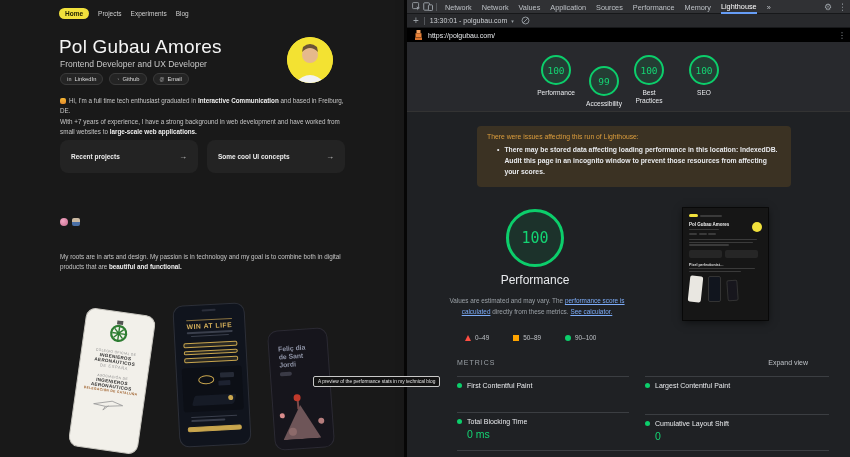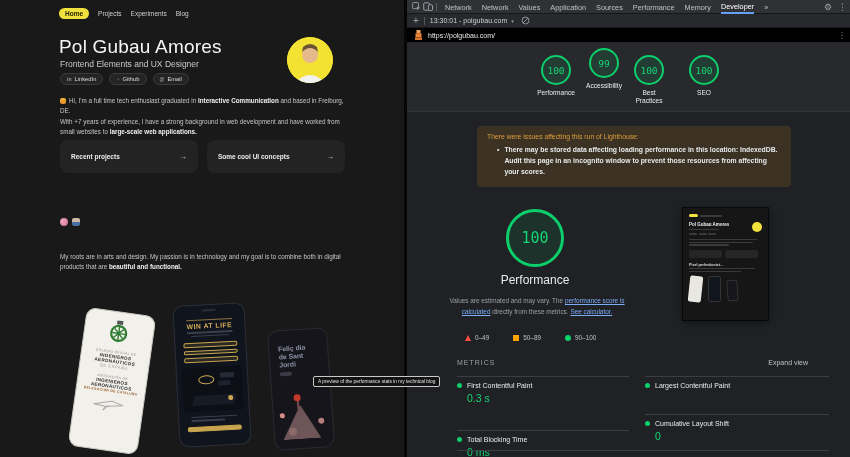--- a/index.html
+++ b/index.html
@@ -89,21 +89,21 @@
 
   <section class="site">
     <nav class="nav">
       <span class="nav-pill">Home</span>
       <span class="nav-item">Projects</span>
       <span class="nav-item">Experiments</span>
       <span class="nav-item">Blog</span>
     </nav>
 
     <h1>Pol Gubau Amores</h1>
-    <div class="role">Frontend Elements and UX Designer</div>
+    <div class="role">Frontend Developer and UX Developer</div>
 
     <div class="avatar">
       <svg width="46" height="46" viewBox="0 0 46 46">
         <circle cx="23" cy="23" r="23" fill="#f3e232"></circle>
         <circle cx="23" cy="18" r="8" fill="#e6b98c"></circle>
         <path d="M15 15 q8 -8 16 0 l-1 -5 q-7 -6 -14 0 z" fill="#6b5436"></path>
         <path d="M8 46 q15 -16 30 0 z" fill="#f2f2f2"></path>
       </svg>
     </div>
 
@@ -231,21 +231,21 @@
       </span>
       <span class="dt-sep"></span>
       <div class="dt-tabs">
         <span class="dt-tab">Network</span>
         <span class="dt-tab">Network</span>
         <span class="dt-tab">Values</span>
         <span class="dt-tab">Application</span>
         <span class="dt-tab">Sources</span>
         <span class="dt-tab">Performance</span>
         <span class="dt-tab">Memory</span>
-        <span class="dt-tab active">Developer</span>
+        <span class="dt-tab active">Lighthouse</span>
         <span class="dt-tab">»</span>
       </div>
       <div class="dt-right">
         <span>⚙</span>
         <span>⋮</span>
       </div>
     </div>
 
     <div class="dt-row2">
       <span style="margin-left:6px; font-size:10px; color:#9aa0a6">+</span>
@@ -270,21 +270,21 @@
       </span>
       <span class="url-text">https://polgubau.com/</span>
       <span style="position:absolute; right:4px; color:#9aa0a6; font-size:8px">⋮</span>
     </div>
 
     <div class="report-strip">
       <div class="score" style="left:117px; top:13px">
         <div class="score-ring">100</div>
         <div class="score-lbl">Performance</div>
       </div>
-      <div class="score" style="left:165px; top:6px">
+      <div class="score" style="left:165px; top:24px">
         <div class="score-ring">99</div>
         <div class="score-lbl">Accessibility</div>
       </div>
       <div class="score" style="left:215px; top:13px; width:54px">
         <div class="score-ring">100</div>
         <div class="score-lbl" style="width:36px; margin:4px auto 0">Best Practices</div>
       </div>
       <div class="score" style="left:265px; top:13px">
         <div class="score-ring">100</div>
         <div class="score-lbl">SEO</div>
@@ -358,29 +358,28 @@
       </div>
 
       <div class="metrics-hd">METRICS</div>
       <div class="expand">Expand view</div>
 
       <div class="metric" style="left:50px; top:264px; width:172px">
         <div class="mrow">
             <span class="mdot"></span>
             <span>First Contentful Paint</span>
           </div>
-        <div class="mval">0.3 s</div>
       </div>
       <div class="metric" style="left:238px; top:264px; width:184px">
         <div class="mrow">
             <span class="mdot"></span>
             <span>Largest Contentful Paint</span>
           </div>
       </div>
-      <div class="metric" style="left:50px; top:318px; width:172px">
+      <div class="metric" style="left:50px; top:300px; width:172px">
         <div class="mrow">
             <span class="mdot"></span>
             <span>Total Blocking Time</span>
           </div>
         <div class="mval">0 ms</div>
       </div>
       <div class="metric" style="left:238px; top:302px; width:184px">
         <div class="mrow">
             <span class="mdot"></span>
             <span>Cumulative Layout Shift</span>

